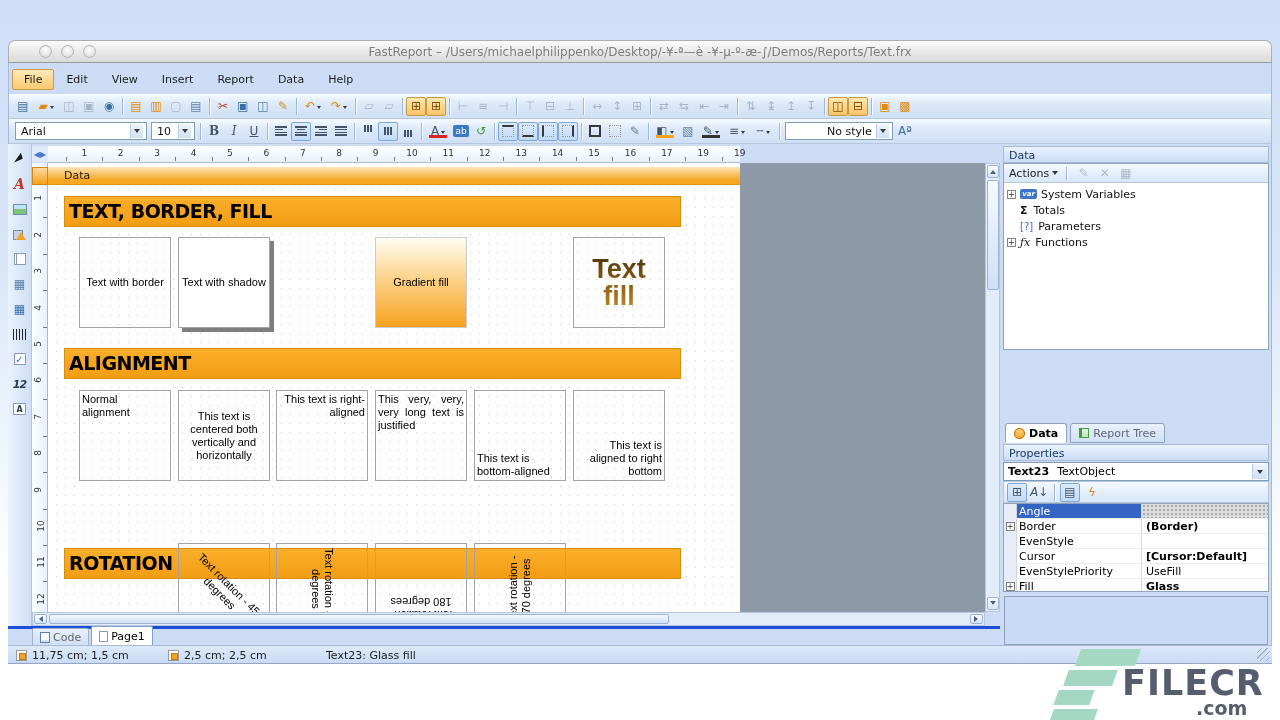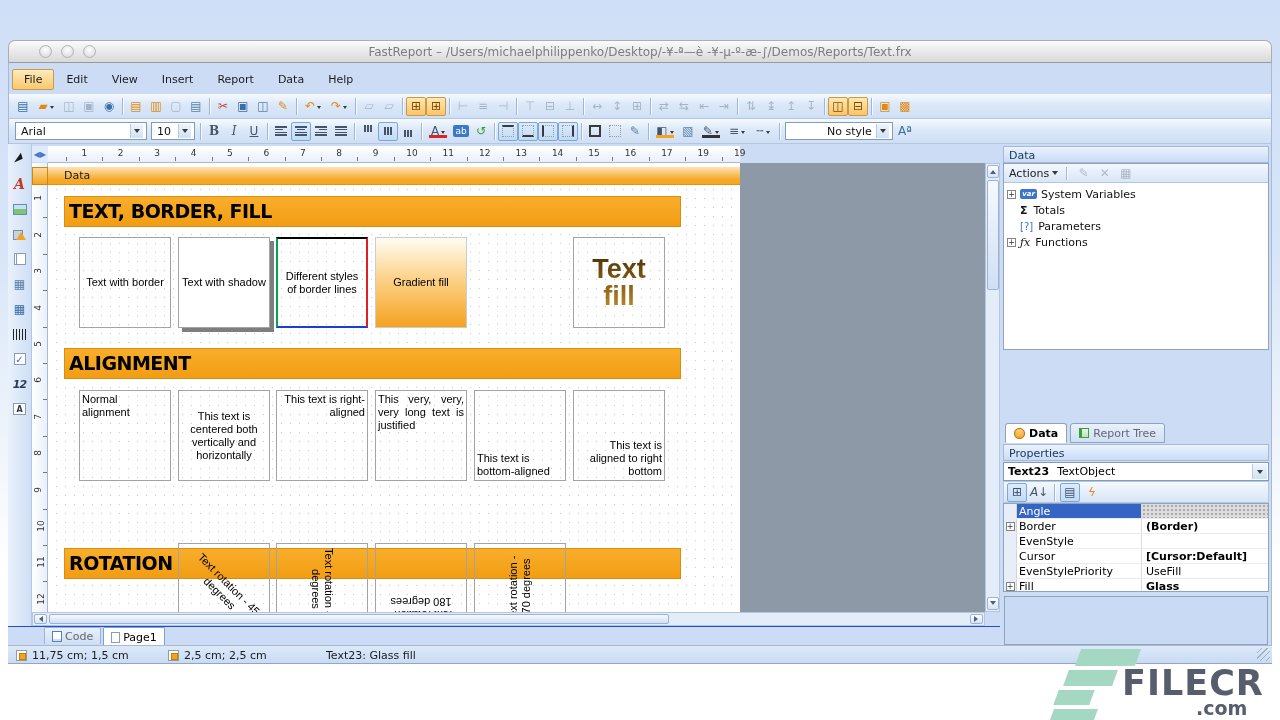--- a/index.html
+++ b/index.html
@@ -131,21 +131,21 @@
   .sb{background:#e3ecf9;border:1px solid #b6c6df;}
   .sb-btn{position:absolute;background:linear-gradient(#ffffff,#d7e4f5);border:1px solid #9fb3d1;border-radius:2px;
     display:flex;align-items:center;justify-content:center;}
   .arr-u{width:0;height:0;border:3px solid transparent;border-bottom:4px solid #4c6283;margin-top:-2px;}
   .arr-d{width:0;height:0;border:3px solid transparent;border-top:4px solid #4c6283;margin-bottom:-2px;}
   .arr-l{width:0;height:0;border:3px solid transparent;border-right:4px solid #4c6283;margin-left:-2px;}
   .arr-r{width:0;height:0;border:3px solid transparent;border-left:4px solid #4c6283;margin-right:-2px;}
   .sb-thumb{position:absolute;background:linear-gradient(#f4f9ff,#cfe0f5);border:1px solid #9fb3d1;border-radius:2px;}
 
   
-  #bottomtabs{left:8px;top:626px;width:992px;height:19px;border-top:1px solid #1d4ed8;display:flex;padding-left:36px;background:#ccdcf4;}
+  #bottomtabs{left:8px;top:626px;width:992px;height:19px;border-top:3px solid #1d4ed8;display:flex;align-items:flex-end;padding-left:24px;background:#ccdcf4;}
   .btab{height:17px;display:inline-flex;align-items:center;padding:0 7px;font-size:11px;color:#666;
     background:linear-gradient(#e9f1fb,#cfdff5);border:1px solid #9fb3d1;border-bottom:none;border-radius:2px 2px 0 0;margin-right:2px;gap:3px;}
   .btab.active{background:#fff;color:#000;height:19px;border-color:#7da2ce;}
   .ic-code{width:10px;height:11px;background:#fff;border:1px solid #5a7fb0;
     box-shadow:inset 0 -2px 0 #cfe0f5;}
   .ic-page{width:9px;height:11px;background:#fff;border:1px solid #8a9cb2;}
 
   
   .panel-title{background:linear-gradient(#eaf3fe,#cadcf5);border:1px solid #a9b9d4;color:#16365c;
     font-size:11px;padding:2px 5px;}
@@ -589,23 +589,20 @@
 <div id="band-handle" class="abs"></div>
 <div id="page" class="abs">
   <div class="bandbar"><span>Data</span></div>
 <div class="sec-header" style="top: 33px;">TEXT, BORDER, FILL</div>
     <div class="obj-box bx-border" style="left: 31px; top: 74px;">
       <span class="obj-text">Text with border</span>
     </div>
     <div class="obj-box bx-shadow" style="left: 130px; top: 74px;">
       <span class="obj-text">Text with shadow</span>
     </div>
-    <div class="obj-box bx-multi" style="left: 228px; top: 74px;">
-      <span class="obj-text">Different styles of border lines</span>
-    </div>
     <div class="obj-box bx-gradient" style="left: 327px; top: 74px;">
       <span class="obj-text">Gradient fill</span>
     </div>
     <div class="obj-box bx-textfill" style="left: 525px; top: 74px;">
       <span class="obj-text">Text fill</span>
     </div>
     <div class="sec-header" style="top: 185px;">ALIGNMENT</div>
     <div class="obj-box al-tl" style="left: 31px; top: 227px;">
       <span class="obj-text">Normal alignment</span>
     </div>

